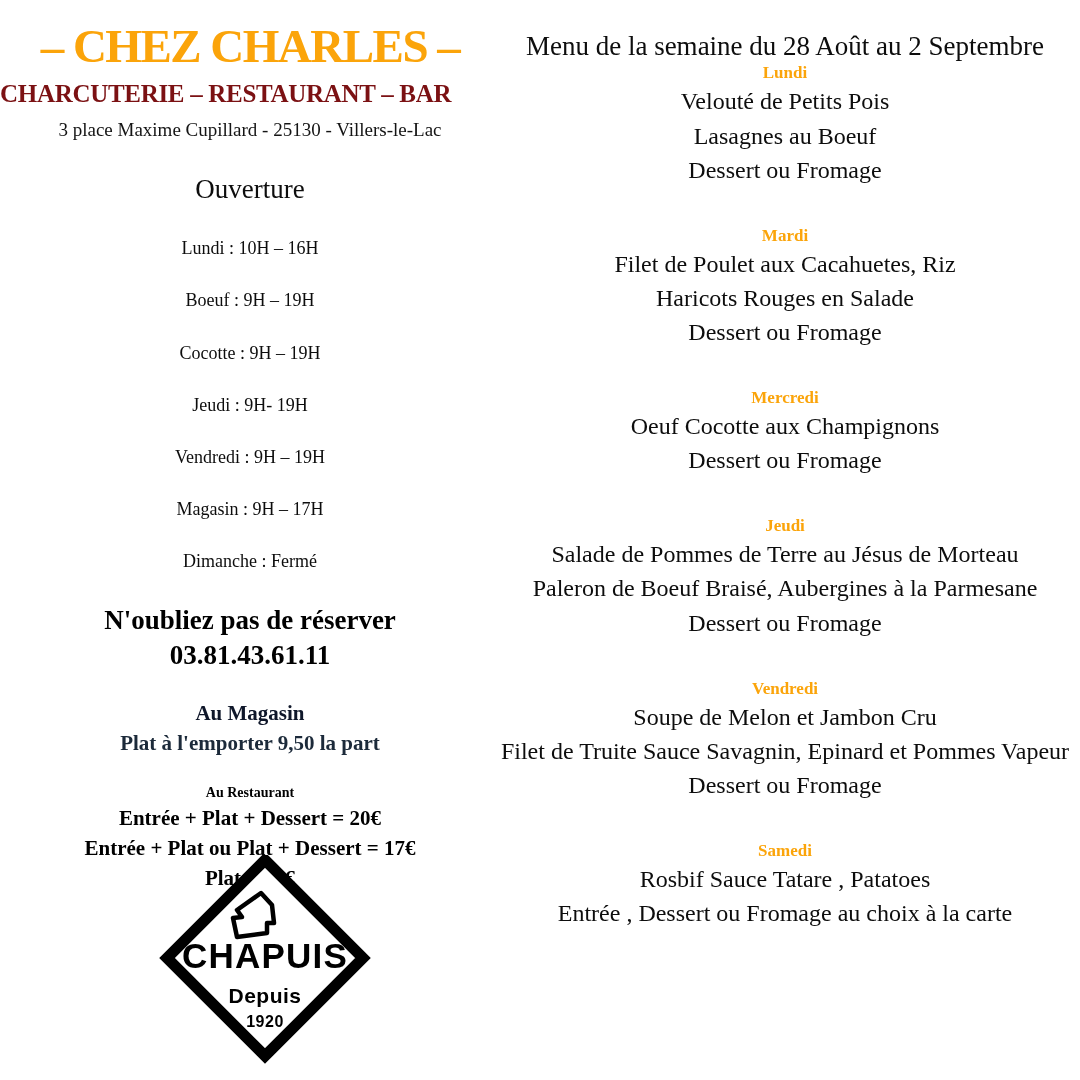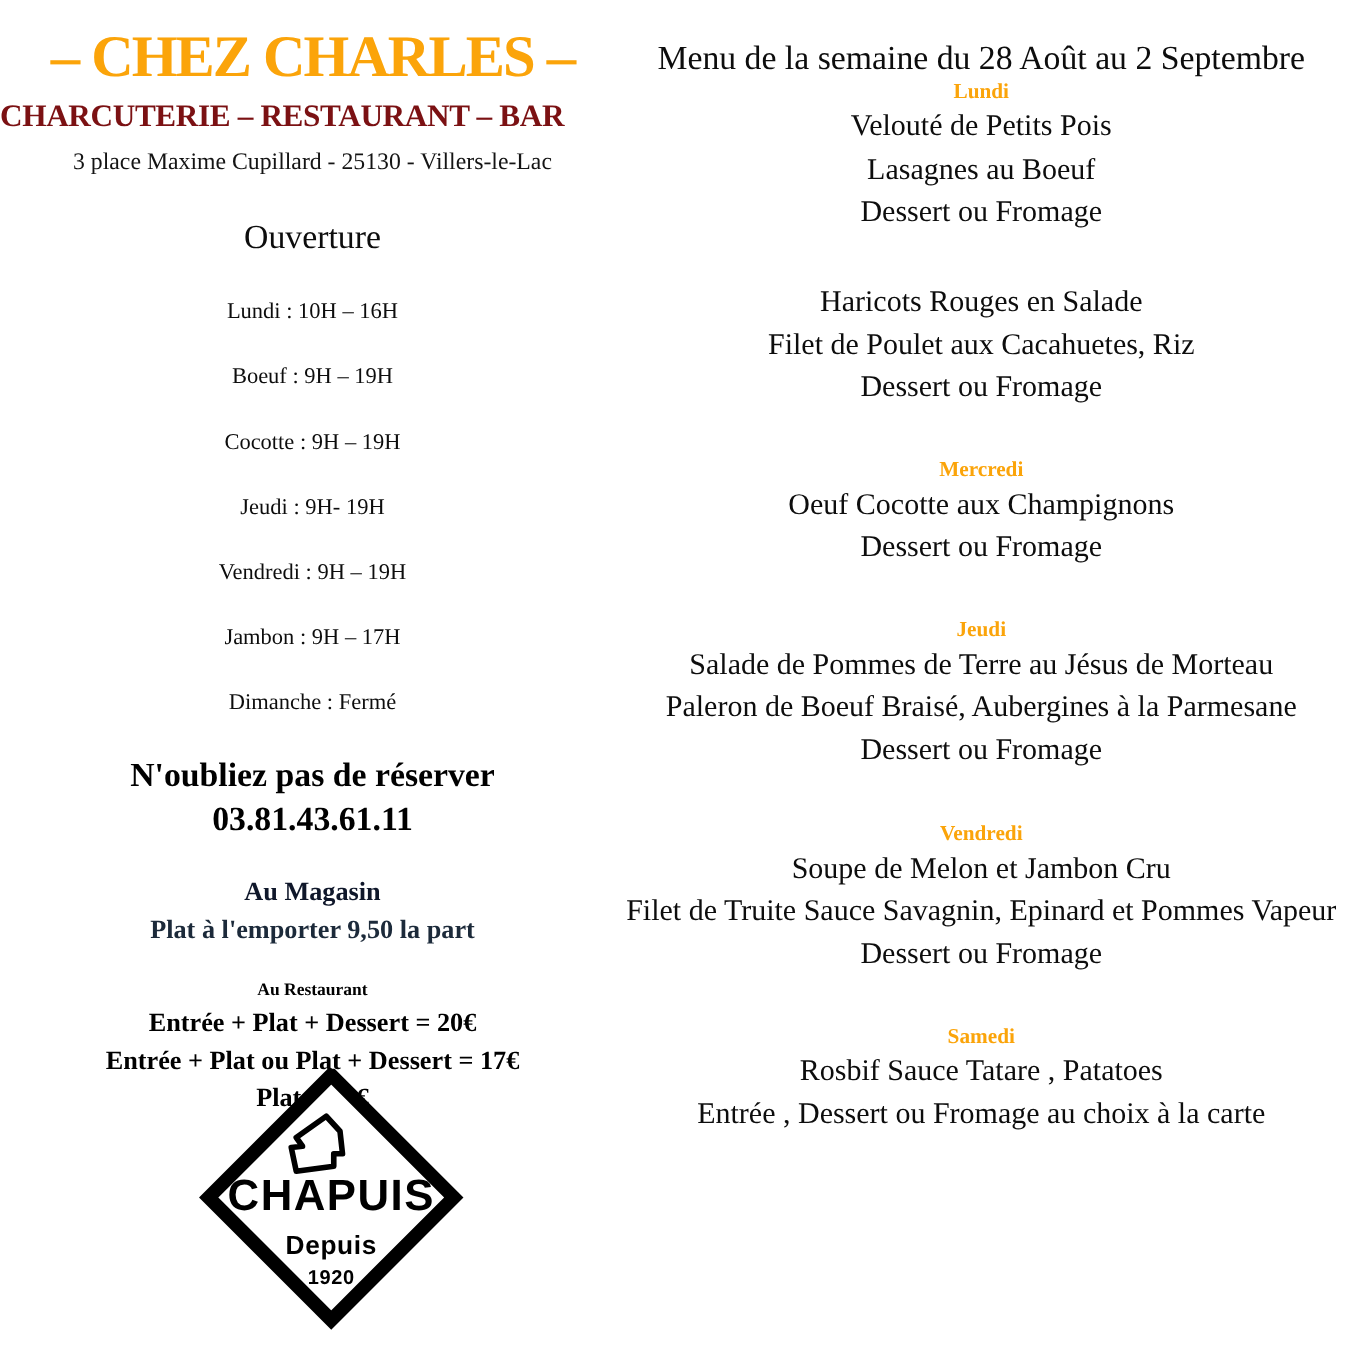--- a/index.html
+++ b/index.html
@@ -196,21 +196,21 @@
     <div class="brand-sub">CHARCUTERIE – RESTAURANT – BAR</div>
     <div class="brand-address">3 place Maxime Cupillard - 25130 - Villers-le-Lac</div>
 
     <div class="hours-block">
       <div class="hours-title">Ouverture</div>
       <div class="hours-row">Lundi : 10H – 16H</div>
       <div class="hours-row">Boeuf : 9H – 19H</div>
       <div class="hours-row">Cocotte : 9H – 19H</div>
       <div class="hours-row">Jeudi : 9H- 19H</div>
       <div class="hours-row">Vendredi : 9H – 19H</div>
-      <div class="hours-row">Jambon : 9H – 17H</div>
+      <div class="hours-row">Magasin : 9H – 17H</div>
       <div class="hours-row">Dimanche : Fermé</div>
     </div>
 
     <div class="reserve-block">
       <div class="reserve-line">N'oubliez pas de réserver</div>
       <div class="reserve-phone">03.81.43.61.11</div>
     </div>
 
     <div class="shop-block">
       <div class="shop-heading">Au Magasin</div>
@@ -244,22 +244,23 @@
 
     <div class="day-group">
       <div class="day-name">Lundi</div>
       <div class="dish">Velouté de Petits Pois</div>
       <div class="dish">Lasagnes au Boeuf</div>
       <div class="dish">Dessert ou Fromage</div>
     </div>
     <div class="day-gap"></div>
 
     <div class="day-group">
+      <div class="day-name">Mardi</div>
+      <div class="dish">Filet de Poulet aux Cacahuetes, Riz</div>
       <div class="dish">Haricots Rouges en Salade</div>
-      <div class="dish">Filet de Poulet aux Cacahuetes, Riz</div>
       <div class="dish">Dessert ou Fromage</div>
     </div>
     <div class="day-gap"></div>
 
     <div class="day-group">
       <div class="day-name">Mercredi</div>
       <div class="dish">Oeuf Cocotte aux Champignons</div>
       <div class="dish">Dessert ou Fromage</div>
     </div>
     <div class="day-gap"></div>

